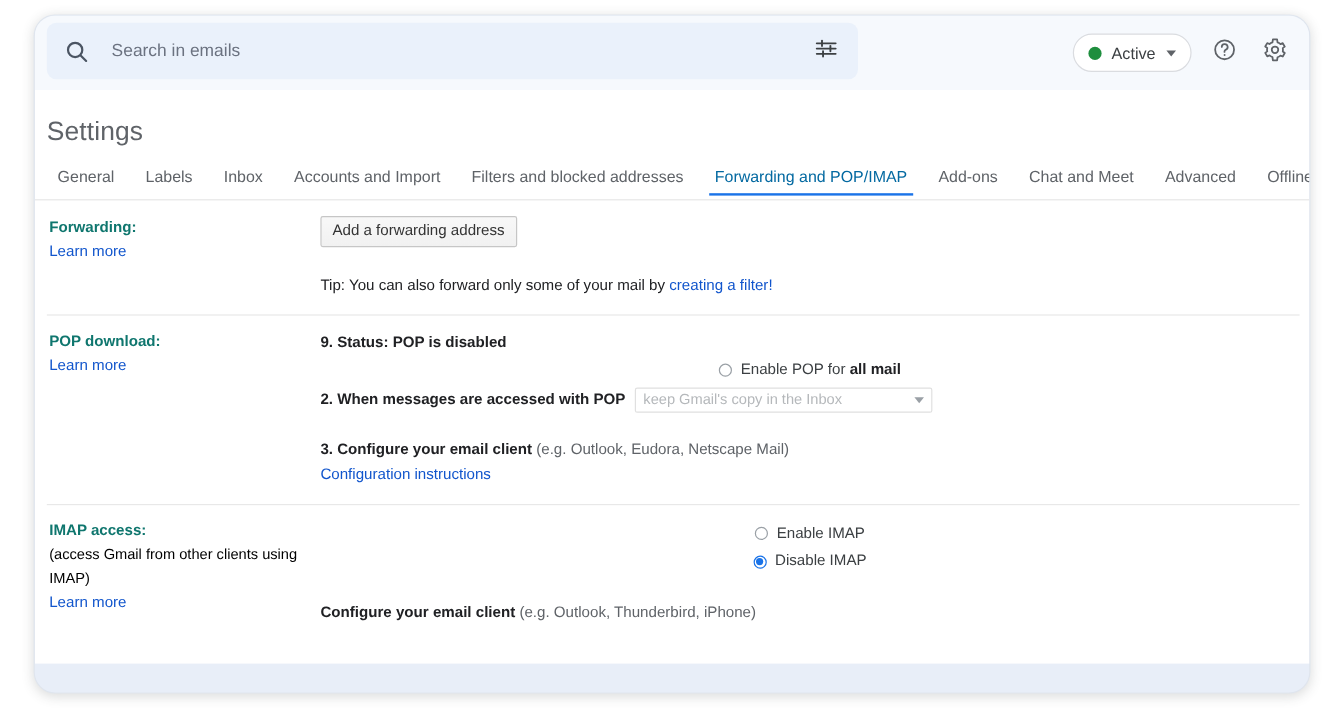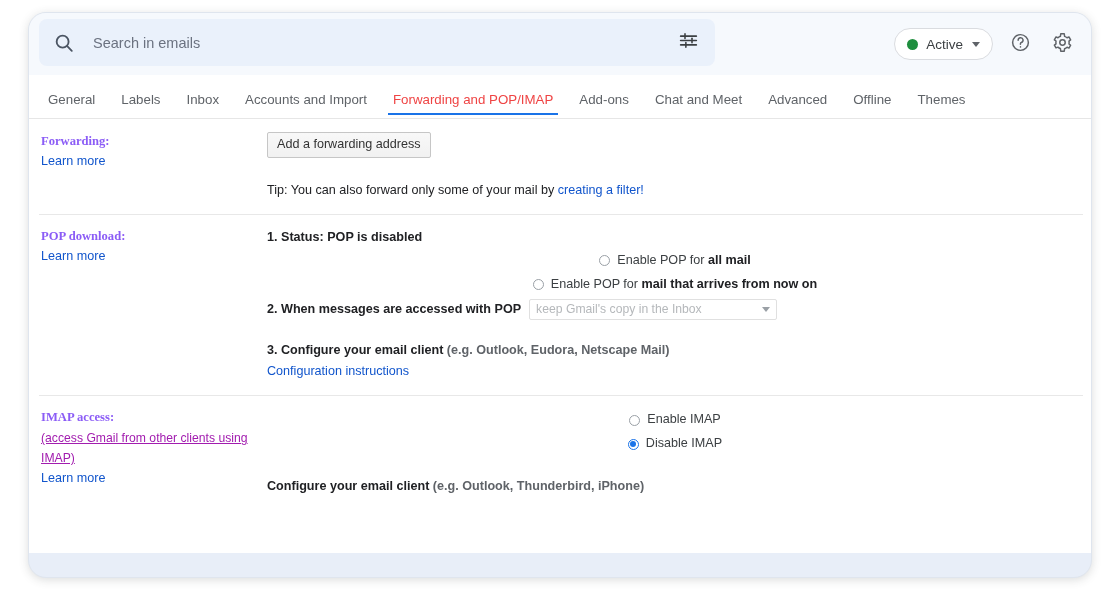--- a/index.html
+++ b/index.html
@@ -136,21 +136,21 @@
     font-size: 13.3px;
     color: #5f6368;
     padding: 0 11px 8px 11px;
     cursor: pointer;
     white-space: nowrap;
     line-height: 1;
     position: relative;
   }
   .tab:first-child { padding-left: 9px; }
   .tab.active {
-    color: #ef4444;
+    color: #0369a1;
   }
   .tab.active::after {
     content: "";
     position: absolute;
     left: 6px; right: 6px; bottom: -1px;
     height: 2px;
     background: #1a73e8;
   }
 
   
@@ -162,30 +162,28 @@
   }
   .row:first-child { border-top: none; padding-top: 13px; }
   .row-label {
     width: 218px;
     flex: none;
     padding-left: 2px;
   }
   .lbl-title {
     font-size: 12.6px;
     font-weight: bold;
-    color: #8b5cf6;
+    color: #0f766e;
     line-height: 1.5;
-    font-family: Liberation Serif, serif;
   }
   .lbl-desc {
     font-size: 12.2px;
-    color: #a21caf;
+    color: #000000;
     line-height: 1.6;
     margin-top: 2px;
-    text-decoration: underline;
   }
   .link {
     font-size: 12.6px;
     color: #15c;
     text-decoration: none;
     cursor: pointer;
     line-height: 1.6;
     display: inline-block;
   }
   .row-body {
@@ -205,21 +203,21 @@
     cursor: pointer;
     line-height: 1.2;
   }
   .tip {
     font-size: 12.6px;
     color: #202124;
     margin-top: 22px;
     line-height: 1.5;
   }
   .bold { font-weight: bold; color: #202124; }
-  .grey { color: #5f6368; font-weight: bold; }
+  .grey { color: #5f6368; font-weight: normal; }
   .step {
     font-size: 12.6px;
     color: #202124;
     font-weight: bold;
     line-height: 1.7;
   }
   .radio-line {
     display: flex;
     align-items: center;
     gap: 7px;
@@ -330,26 +328,28 @@
               <circle cx="12" cy="12" r="3.1"></circle>
               <path d="M19.4 13.6a7.8 7.8 0 0 0 0-3.2l1.9-1.4-1.9-3.3-2.2.9a7.6 7.6 0 0 0-2.8-1.6L14 2h-4l-.4 2.9a7.6 7.6 0 0 0-2.8 1.6l-2.2-.9-1.9 3.3 1.9 1.4a7.8 7.8 0 0 0 0 3.2l-1.9 1.4 1.9 3.3 2.2-.9a7.6 7.6 0 0 0 2.8 1.6L10 22h4l.4-2.9a7.6 7.6 0 0 0 2.8-1.6l2.2.9 1.9-3.3z" stroke-linejoin="round"></path>
             </svg>
           </span>
         </div>
       </div>
     </div>
 
     <div class="card">
 
+      <div class="page-title">Settings</div>
 
       <div class="tabs">
         <div class="tab">General</div>
         <div class="tab">Labels</div>
         <div class="tab">Inbox</div>
         <div class="tab">Accounts and Import</div>
+        <div class="tab">Filters and blocked addresses</div>
         <div class="tab active">Forwarding and POP/IMAP</div>
         <div class="tab">Add-ons</div>
         <div class="tab">Chat and Meet</div>
         <div class="tab">Advanced</div>
         <div class="tab">Offline</div>
         <div class="tab">Themes</div>
       </div>
 
       <div class="rows">
 
@@ -367,32 +367,28 @@
         </div>
 
         <div class="row">
           <div class="row-label">
             <div class="lbl-title">POP download:</div>
             <a class="link">Learn more</a>
           </div>
           <div class="row-body">
 
             <div class="step">
-              <span>1. Status: </span><span>POP is disabled</span>
+              <span>9. Status: </span><span>POP is disabled</span>
             </div>
 
             <div class="radio-line">
               <span class="radio"></span>
               <span><span>Enable POP for </span><span class="bold">all mail</span></span>
             </div>
 
-            <div class="radio-line">
-              <span class="radio"></span>
-              <span><span>Enable POP for </span><span class="bold">mail that arrives from now on</span></span>
-            </div>
 
             <div class="pop2">
               <span class="step">2. When messages are accessed with POP</span>
               <div class="select">
                 <span>keep Gmail's copy in the Inbox</span>
                 <span class="chev"></span>
               </div>
             </div>
 
             <div class="block-gap">

